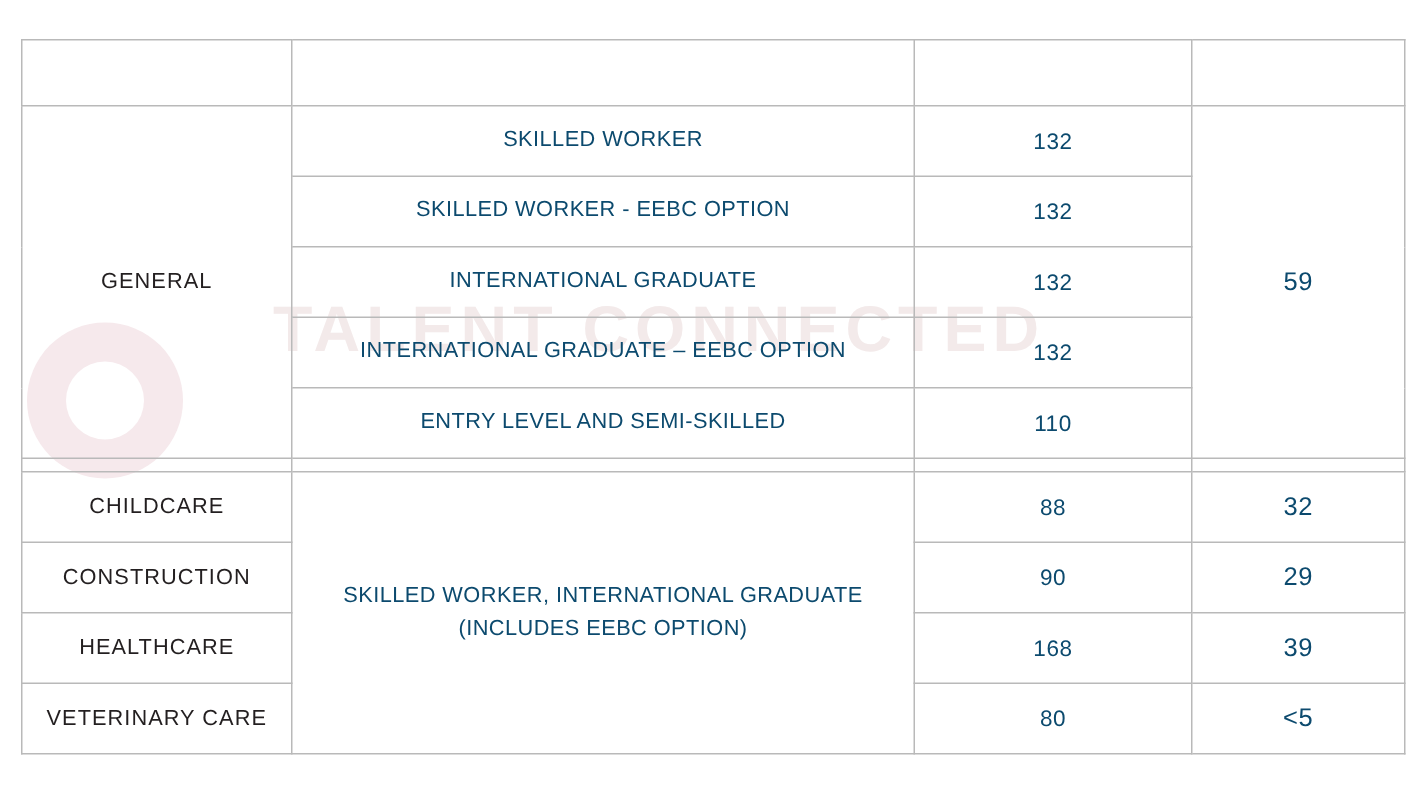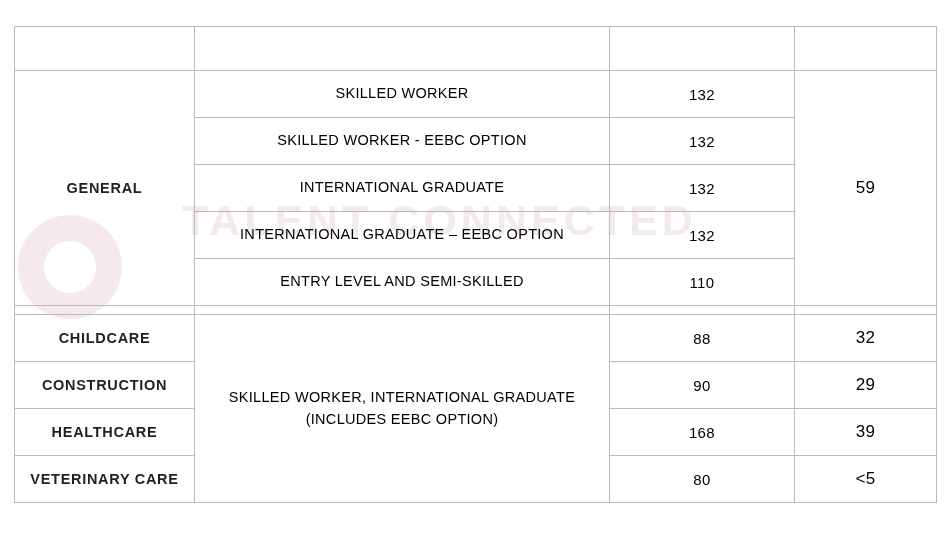--- a/index.html
+++ b/index.html
@@ -104,26 +104,26 @@
     background: #e2001a;
     color: #ffffff;
     font-size: 14.5px;
     font-weight: bold;
     letter-spacing: 0.8px;
     height: 44px;
     border-color: #e2001a;
   }
   td.cell {
     font-size: 14.5px;
-    color: #000000;
+    color: #0c4a6e;
     height: 47px;
     letter-spacing: 0.4px;
   }
   td.drawtype {
-    font-weight: bold;
+    font-weight: normal;
     font-size: 14.5px;
     letter-spacing: 0.7px;
     color: #231f20;
   }
   td.stream {
     font-size: 14.5px;
     letter-spacing: 0.3px;
     line-height: 1.5;
   }
   td.num {

